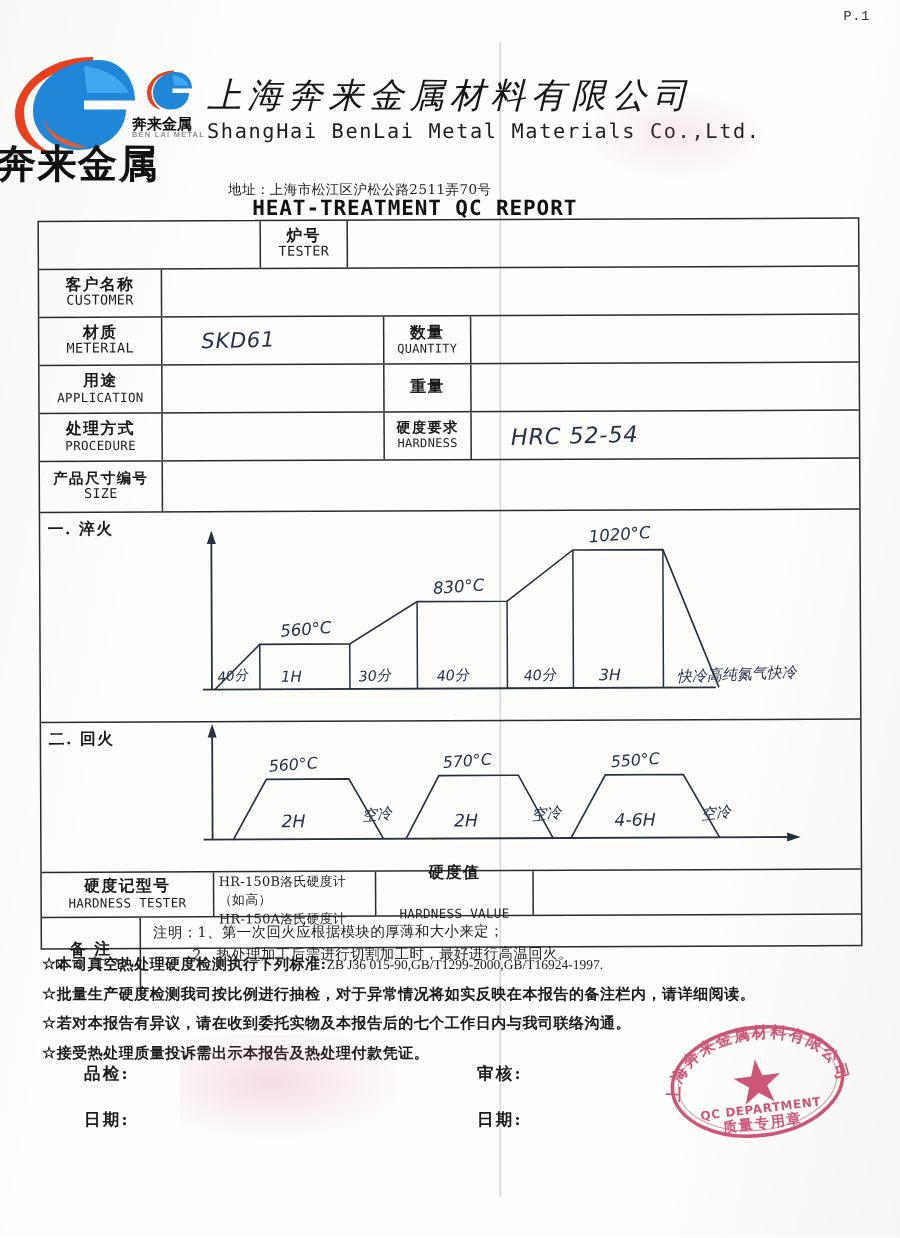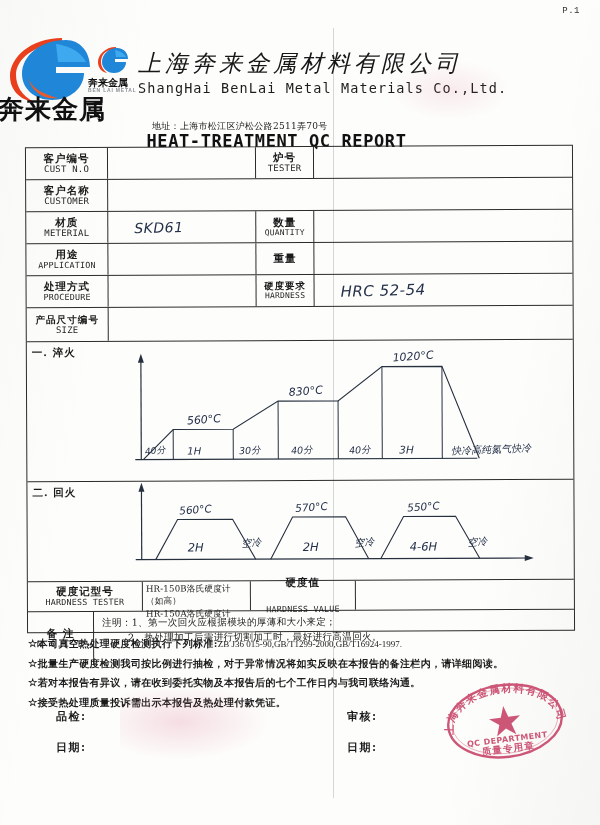--- a/index.html
+++ b/index.html
@@ -67,21 +67,21 @@
     position: absolute; left: 152px; top: 88px;
     font-size: 9px; color: #222; letter-spacing: .3px;
     font-family: "DejaVu Serif", serif;
     white-space: nowrap;
   }
 
   .doc-title {
     position: absolute; left: 0; top: 131px; width: 553px;
     text-align: center;
     font-family: "DejaVu Sans Mono", monospace;
-    font-size: 17px; font-weight: bold; letter-spacing: .6px;
+    font-size: 14px; font-weight: bold; letter-spacing: .6px;
     color: #111;
   }
 
   
   .sheet {
     position: absolute; left: 26px; top: 146px;
     width: 548px; height: 486px;
     border: 1.3px solid #2b2b2b;
     transform: rotate(-0.25deg);
   }
@@ -148,21 +148,21 @@
   .footer { position: absolute; left: 28px; top: 638px; width: 552px; }
   .star-line {
     font-family: "DejaVu Serif", serif; font-size: 10px; color: #1b1b1b;
     letter-spacing: .35px; line-height: 1.0; margin-bottom: 8.5px;
     white-space: nowrap; font-weight: 600;
   }
   .star { font-size: 10.5px; color: #1b1b1b; }
   .mono-std { font-family: Liberation Serif, serif; font-size: 9px; letter-spacing: 0; font-weight: normal;}
 
   .sigs { position: absolute; left: 28px; top: 706px; width: 552px; }
-  .sig-row { display: flex; margin-bottom: 13px; gap: 29px; }
+  .sig-row { display: flex; margin-bottom: 13px; }
   .sig-a { width: 268px; padding-left: 28px; }
   .sig-b { width: 200px; padding-left: 22px; }
   .sig-row span {
     font-family: "DejaVu Serif", serif; font-size: 11px; font-weight: 600;
     color: #1b1b1b; letter-spacing: 1.5px;
   }
 
   
   .stamp {
     position: absolute; left: 442px; top: 682px;
@@ -211,24 +211,20 @@
     <div class="co-cn">上海奔来金属材料有限公司</div>
     <div class="co-en">ShangHai BenLai Metal Materials Co.,Ltd.</div>
     <div class="co-addr">地址：上海市松江区沪松公路2511弄70号</div>
   </div>
 
   <div class="doc-title">HEAT-TREATMENT QC REPORT</div>
 
   <div class="sheet">
 
     <div class="row" style="height:32px">
-      <div class="cell c-lbl lbl">
-        <span class="cn">客户编号</span>
-        <span class="en">CUST N.O</span>
-      </div>
       <div class="cell c-val1 val">
         <span class="hand"></span>
       </div>
       <div class="cell c-lbl2 lbl">
         <span class="cn">炉号</span>
         <span class="en">TESTER</span>
       </div>
       <div class="cell c-val2 val">
         <span class="hand"></span>
       </div>

